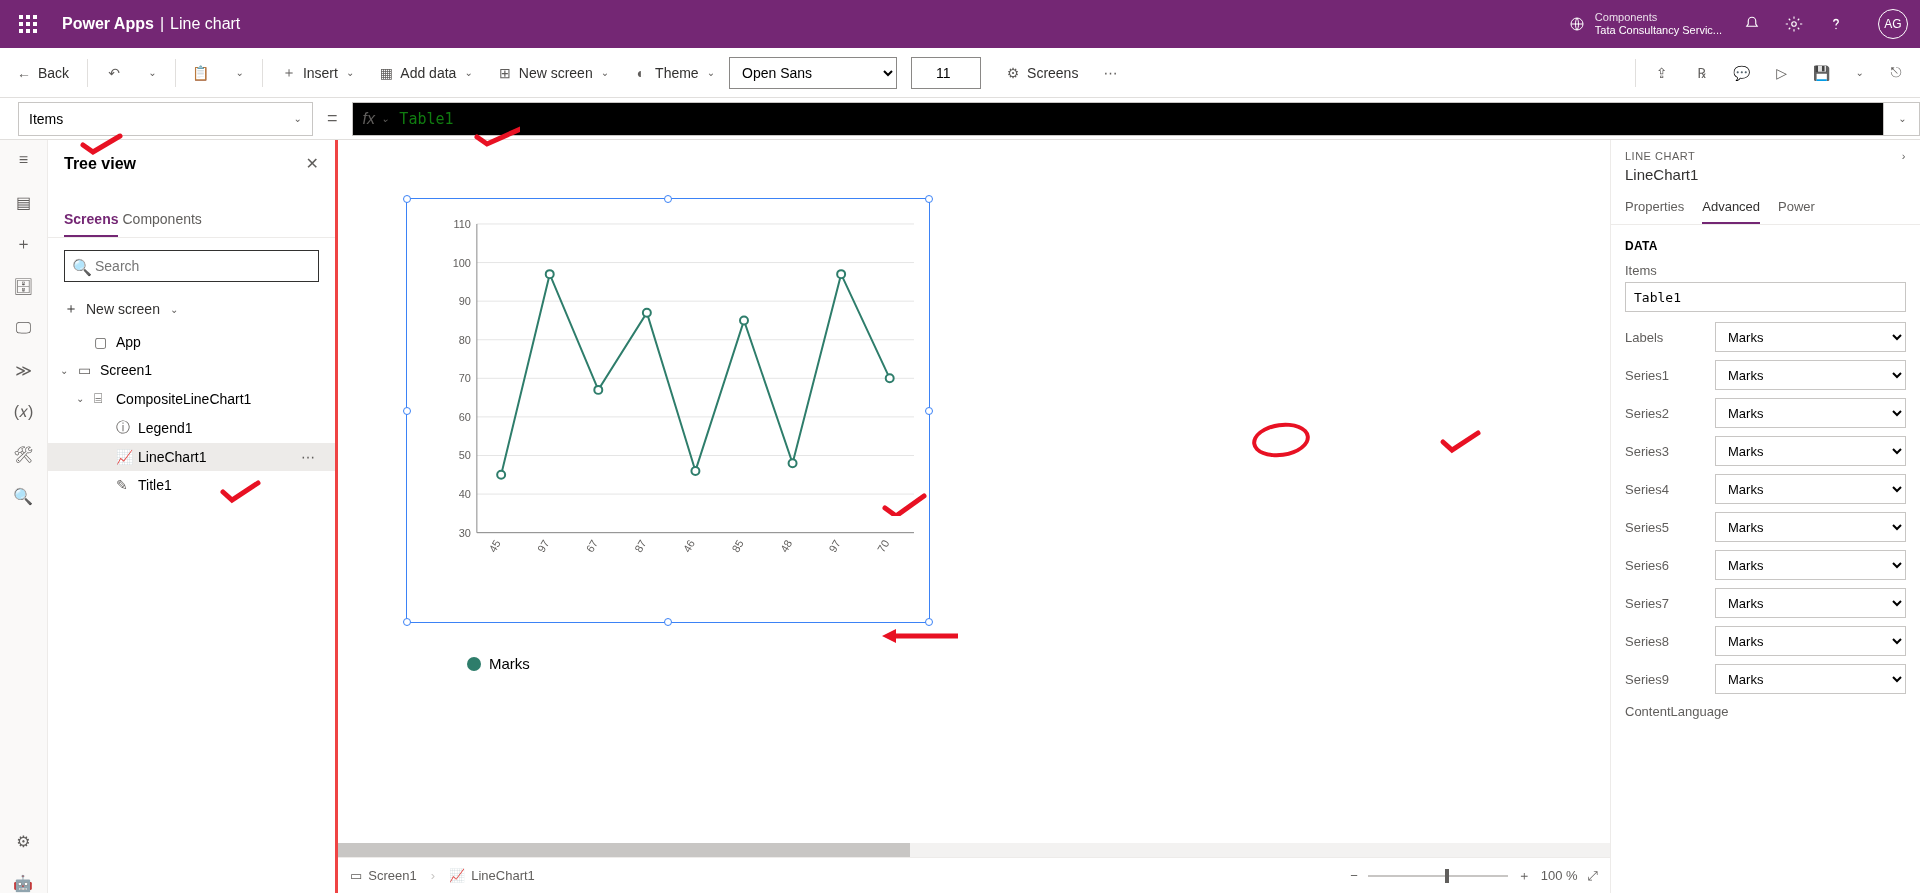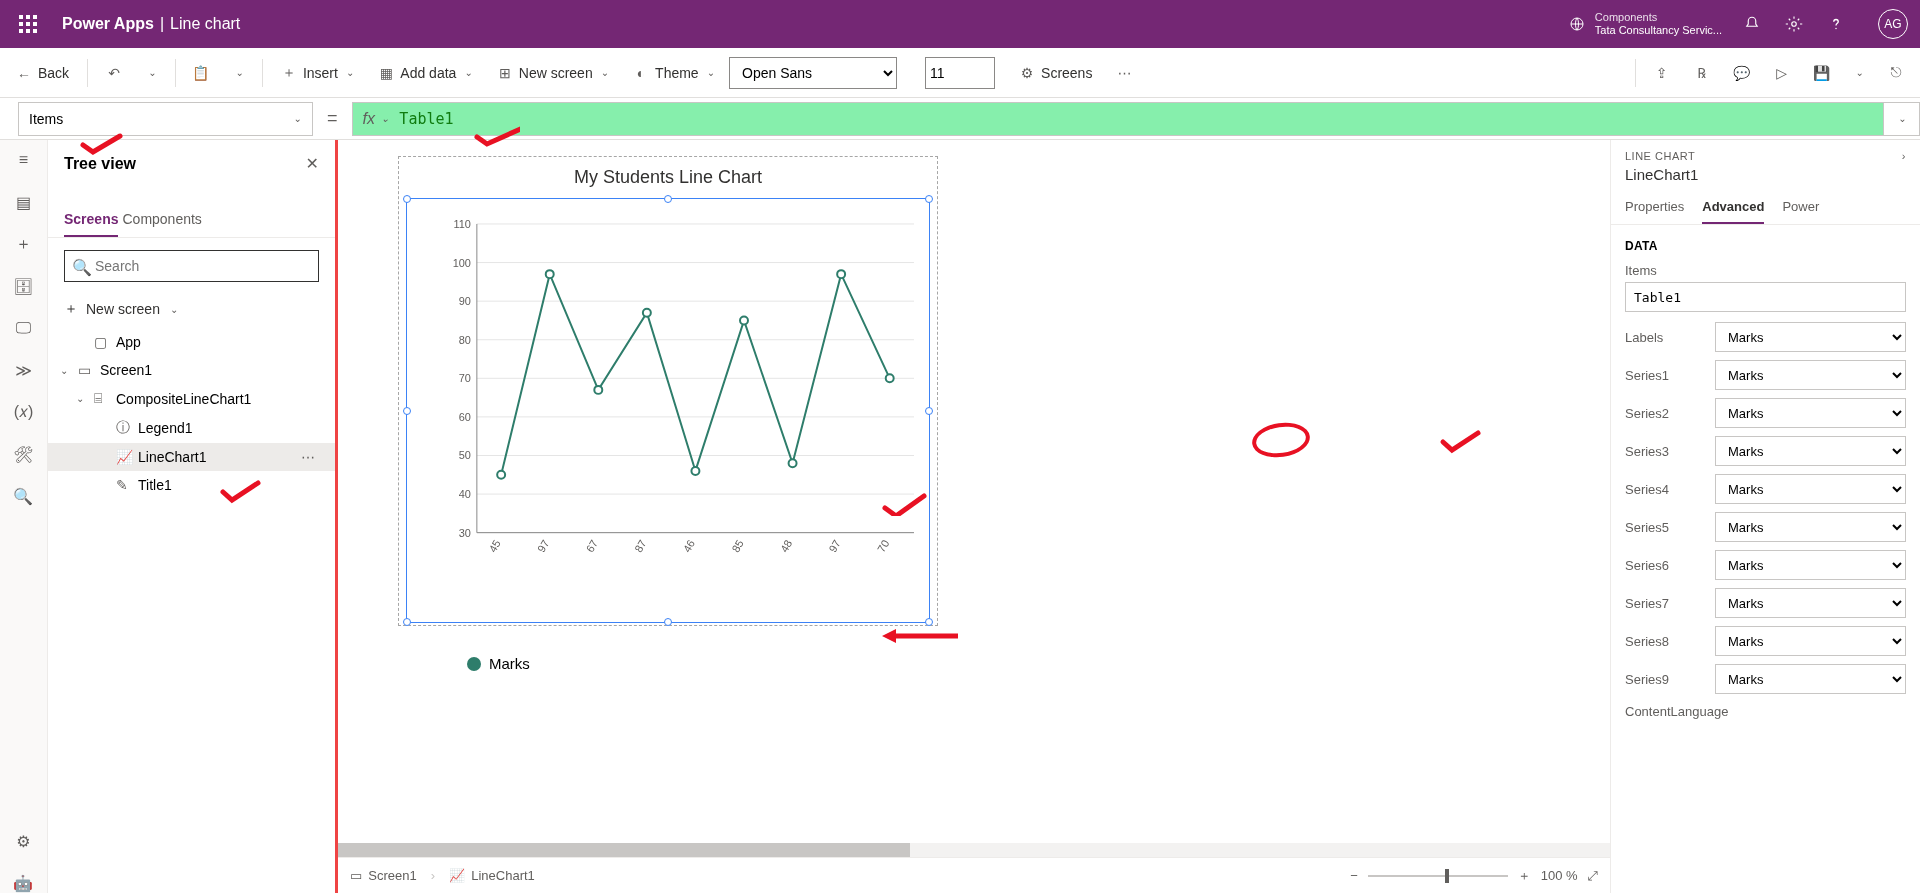--- a/index.html
+++ b/index.html
@@ -20,28 +20,28 @@
 .top-icon { width: 20px; height: 20px; display: flex; align-items: center; justify-content: center; cursor: pointer; }
 .avatar { width: 30px; height: 30px; border: 1px solid #fff; border-radius: 50%; display: flex; align-items: center; justify-content: center; font-size: 12px; margin-left: 10px; }
 
 
 .cmdbar { background: #fff; height: 50px; display: flex; align-items: center; padding: 0 6px; border-bottom: 1px solid #e1dfdd; gap: 4px; }
 .cmd { display: flex; align-items: center; gap: 6px; padding: 6px 10px; font-size: 14px; color: #323130; cursor: pointer; border-radius: 2px; }
 .cmd .ic { width: 16px; height: 16px; display: flex; align-items: center; justify-content: center; color: #605e5c; }
 .vdiv { width: 1px; height: 28px; background: #e1dfdd; margin: 0 4px; }
 .chev { font-size: 10px; color: #605e5c; margin-left: 2px; }
 .font-sel { border: 1px solid #8a8886; height: 32px; padding: 0 8px; font-size: 14px; width: 168px; background: #fff; }
-.size-inp { border: 1px solid #8a8886; height: 32px; width: 70px; text-align: left; padding: 0 4px; font-size: 14px; margin-left: 24px; }
+.size-inp { border: 1px solid #8a8886; height: 32px; width: 70px; text-align: left; padding: 0 24px; font-size: 14px; margin-left: 10px; }
 .cmdbar-spacer { flex: 1; }
 
 
 .fxbar { background: #fff; height: 42px; display: flex; align-items: center; border-bottom: 1px solid #e1dfdd; padding: 0 0 0 18px; }
 .prop-sel { width: 295px; height: 34px; border: 1px solid #c8c6c4; display: flex; align-items: center; justify-content: space-between; padding: 0 10px; font-size: 14px; background: #fff; position: relative; }
 .eq { margin: 0 14px; font-size: 18px; color: #605e5c; }
-.fx-box { flex: 1; height: 34px; border: 1px solid #c8c6c4; display: flex; align-items: center; padding: 0 10px; gap: 10px; background: #86efac; }
+.fx-box { flex: 1; height: 34px; border: 1px solid #c8c6c4; display: flex; align-items: center; padding: 0 10px; gap: 10px; background: #000000; }
 .fx-lbl { font-style: italic; color: #605e5c; display: flex; align-items: center; gap: 4px; }
 .fx-val { color: #107c10; font-family: Consolas, monospace; font-size: 15px; }
 .expandfx { width: 36px; height: 34px; display: flex; align-items: center; justify-content: center; border: 1px solid #c8c6c4; border-left: none; cursor: pointer; }
 
 
 .mainrow { display: flex; height: calc(893px - 48px - 50px - 42px); }
 .rail { width: 48px; background: #faf9f8; border-right: 1px solid #edebe9; display: flex; flex-direction: column; align-items: center; padding-top: 10px; gap: 22px; }
 .rail .ri { width: 20px; height: 20px; color: #605e5c; cursor: pointer; display: flex; align-items: center; justify-content: center; font-size: 16px; }
 .rail-spacer { flex: 1; }
 
@@ -89,21 +89,21 @@
 .zoom { display: flex; align-items: center; gap: 10px; color: #605e5c; }
 .zline { width: 140px; height: 2px; background: #c8c6c4; position: relative; }
 .zline .zh { width: 4px; height: 14px; background: #605e5c; position: absolute; left: 55%; top: -6px; }
 
 
 .rpanel { width: 310px; background: #fff; border-left: 1px solid #edebe9; overflow-y: auto; font-size: 13px; }
 .rp-hdr { padding: 10px 14px 4px; display: flex; justify-content: space-between; align-items: center; color: #605e5c; font-size: 11px; letter-spacing: .5px; }
 .rp-name { padding: 0 14px 8px; font-size: 15px; color: #323130; }
 .rp-tabs { display: flex; gap: 18px; padding: 0 14px; border-bottom: 1px solid #edebe9; }
 .rp-tab { padding: 8px 0; cursor: pointer; color: #605e5c; border-bottom: 2px solid transparent; }
-.rp-tab.active { color: #323130; font-weight: 700; border-bottom-color: #742774; }
+.rp-tab.active { color: #323130; font-weight: 400; border-bottom-color: #742774; }
 .rp-sec { padding: 14px 14px 4px; font-weight: 600; font-size: 12px; letter-spacing: .3px; }
 .rp-field { padding: 6px 14px; }
 .rp-field label { display: block; color: #605e5c; margin-bottom: 4px; }
 .rp-input { width: 100%; height: 30px; border: 1px solid #c8c6c4; padding: 0 8px; font-family: Consolas, monospace; font-size: 13px; }
 .rp-row { display: flex; align-items: center; padding: 4px 14px; gap: 10px; }
 .rp-row label { width: 80px; color: #605e5c; }
 .rp-sel { flex: 1; height: 30px; border: 1px solid #c8c6c4; padding: 0 8px; background: #fff; font-size: 13px; }
 
 
 .ann { position: absolute; pointer-events: none; }
@@ -320,23 +320,20 @@
         </div>
       <div class="tnode ind3">
           <span class="nic">✎</span>
           <span>Title1</span>
         </div>
     </div>
   </div>
 
   <div class="canvas">
     <div class="canvas-inner">
-      <div class="chartbox">
-        <div class="chart-title">My Students Line Chart</div>
-      </div>
       <div class="selbox">
         <div class="handle h-tl"></div>
           <div class="handle h-tm"></div>
           <div class="handle h-tr"></div>
         <div class="handle h-ml"></div>
           <div class="handle h-mr"></div>
         <div class="handle h-bl"></div>
           <div class="handle h-bm"></div>
           <div class="handle h-br"></div>
         <svg class="plot" id="plot-svg" viewBox="0 0 474 345">

